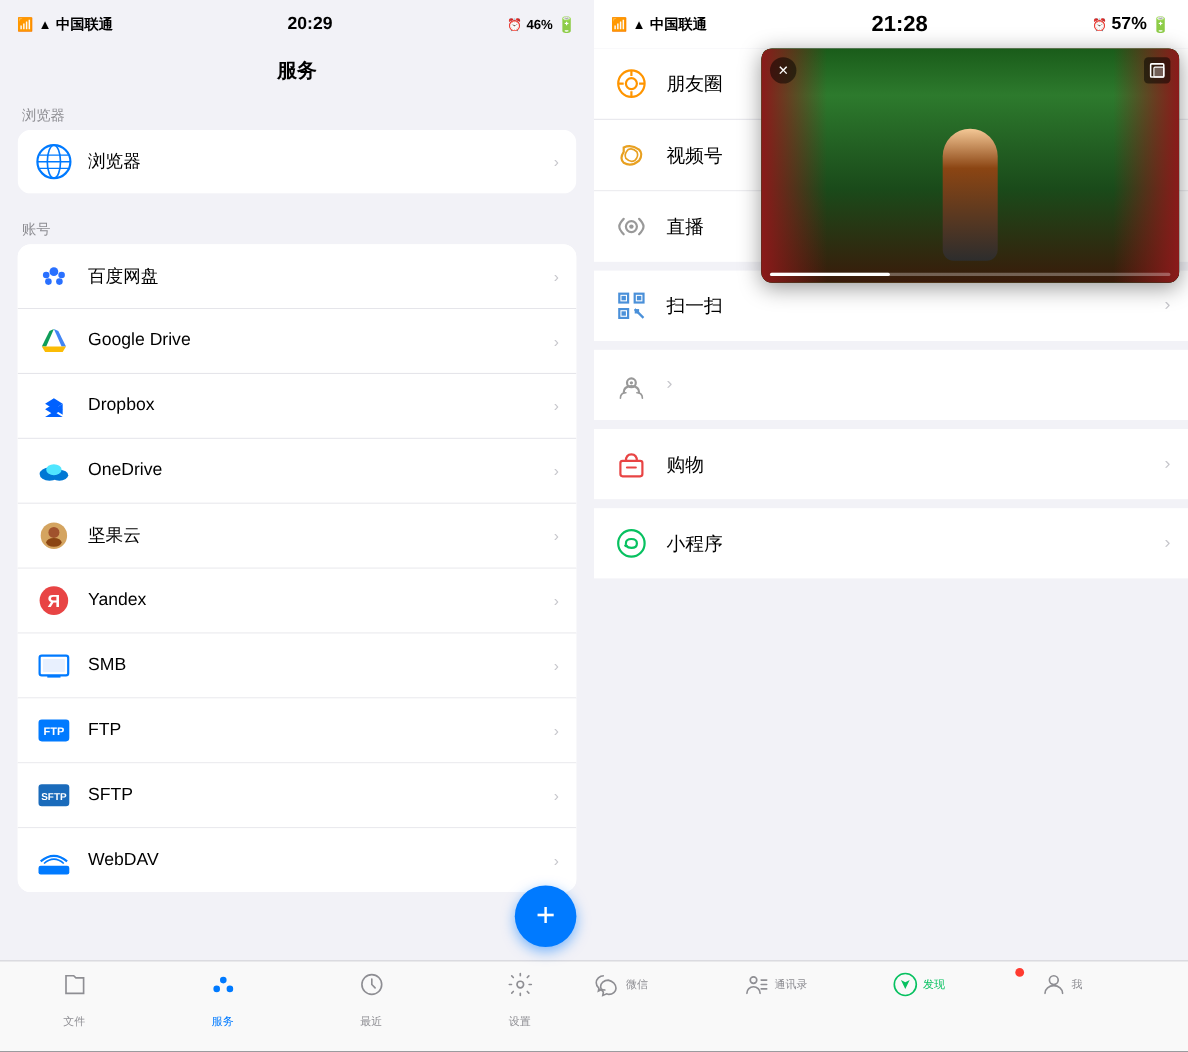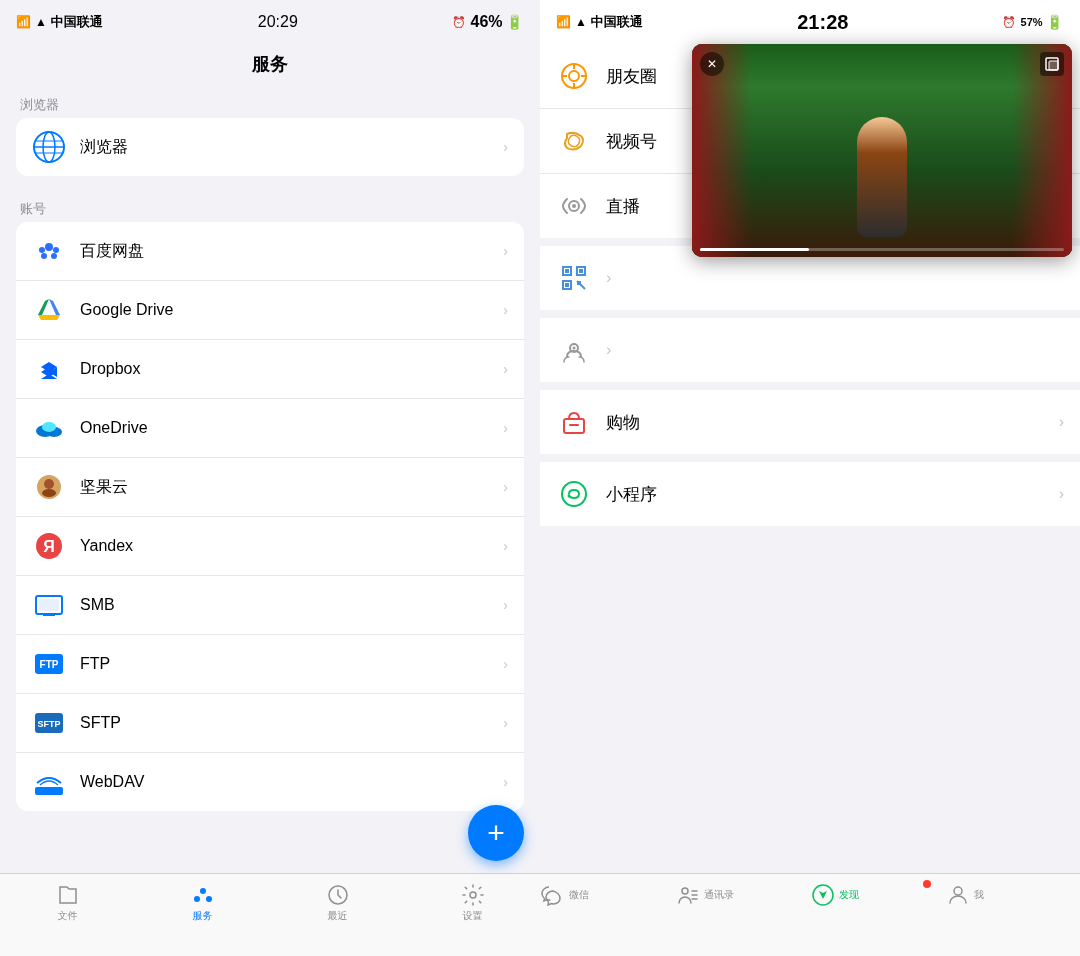--- a/index.html
+++ b/index.html
@@ -101,21 +101,21 @@
       border-top: 0.5px solid #d1d1d6;
       display: flex;
       align-items: flex-start;
       padding-top: 8px;
     }
     .tab-item-left {
       flex: 1;
       display: flex;
       flex-direction: column;
       align-items: center;
-      gap: 1px;
+      gap: 14px;
       cursor: pointer;
     }
     .tab-icon-left {
       width: 26px;
       height: 26px;
       display: flex;
       align-items: center;
       justify-content: center;
       font-size: 22px;
     }
@@ -387,24 +387,24 @@
 <body>
 
 <div class="left-panel">
 
   <div class="status-bar-left">
     <div class="status-left-info">
       <span style="font-size:12px;">📶</span>
       <span style="font-size:12px;">▲</span>
       <span>中国联通</span>
     </div>
-    <span style="font-size:16px;font-weight:400;">20:29</span>
+    <span style="font-size:16px;font-weight:700;">20:29</span>
     <div class="status-right-info">
       <span style="font-size:11px;">⏰</span>
-      <span style="font-size:16px;">46%</span>
+      <span style="font-size:12px;">46%</span>
       <span style="font-size:14px;">🔋</span>
     </div>
   </div>
 
   <div class="left-nav-title">服务</div>
 
   <div class="left-content">
 
     <div class="section-label">浏览器</div>
     <div class="card">
@@ -597,21 +597,21 @@
 
   <div class="status-bar-right">
     <div style="display:flex;align-items:center;gap:4px;">
       <span style="font-size:12px;">📶</span>
       <span style="font-size:12px;">▲</span>
       <span>中国联通</span>
     </div>
     <span style="font-size:20px;font-weight:600;">21:28</span>
     <div style="display:flex;align-items:center;gap:4px;">
       <span style="font-size:11px;">⏰</span>
-      <span style="font-size:11px;">57%</span>
+      <span style="font-size:16px;">57%</span>
       <span style="font-size:14px;">🔋</span>
     </div>
   </div>
 
   <div class="video-player">
     <div class="video-bg">
 
       <div style="position:absolute;inset:0;background:linear-gradient(to bottom, #1a5c1a 0%, #2d7a2d 20%, #1a4a1a 60%, #3a1a0a 100%);"></div>
 
       <div style="position:absolute;left:0;top:0;width:60px;height:100%;background:linear-gradient(to right, #8b1a1a, transparent);"></div>
@@ -702,20 +702,21 @@
             <rect x="4" y="4" width="8" height="8" fill="none" stroke="#4a90d9" stroke-width="2"></rect>
             <rect x="18" y="4" width="8" height="8" fill="none" stroke="#4a90d9" stroke-width="2"></rect>
             <rect x="4" y="18" width="8" height="8" fill="none" stroke="#4a90d9" stroke-width="2"></rect>
             <rect x="6" y="6" width="4" height="4" fill="#4a90d9"></rect>
             <rect x="20" y="6" width="4" height="4" fill="#4a90d9"></rect>
             <rect x="6" y="20" width="4" height="4" fill="#4a90d9"></rect>
             <line x1="18" y1="18" x2="26" y2="26" stroke="#4a90d9" stroke-width="2"></line>
             <rect x="18" y="18" width="4" height="4" fill="#4a90d9"></rect>
           </svg>
         </div>
+        <span class="right-item-label">扫一扫</span>
         <span class="chevron" style="font-size:16px;">›</span>
       </div>
     </div>
 
     <div class="separator-section"></div>
 
     <div class="right-list-section">
       <div class="right-list-item">
         <div class="right-item-icon">
           <svg width="30" height="30" viewBox="0 0 30 30">

